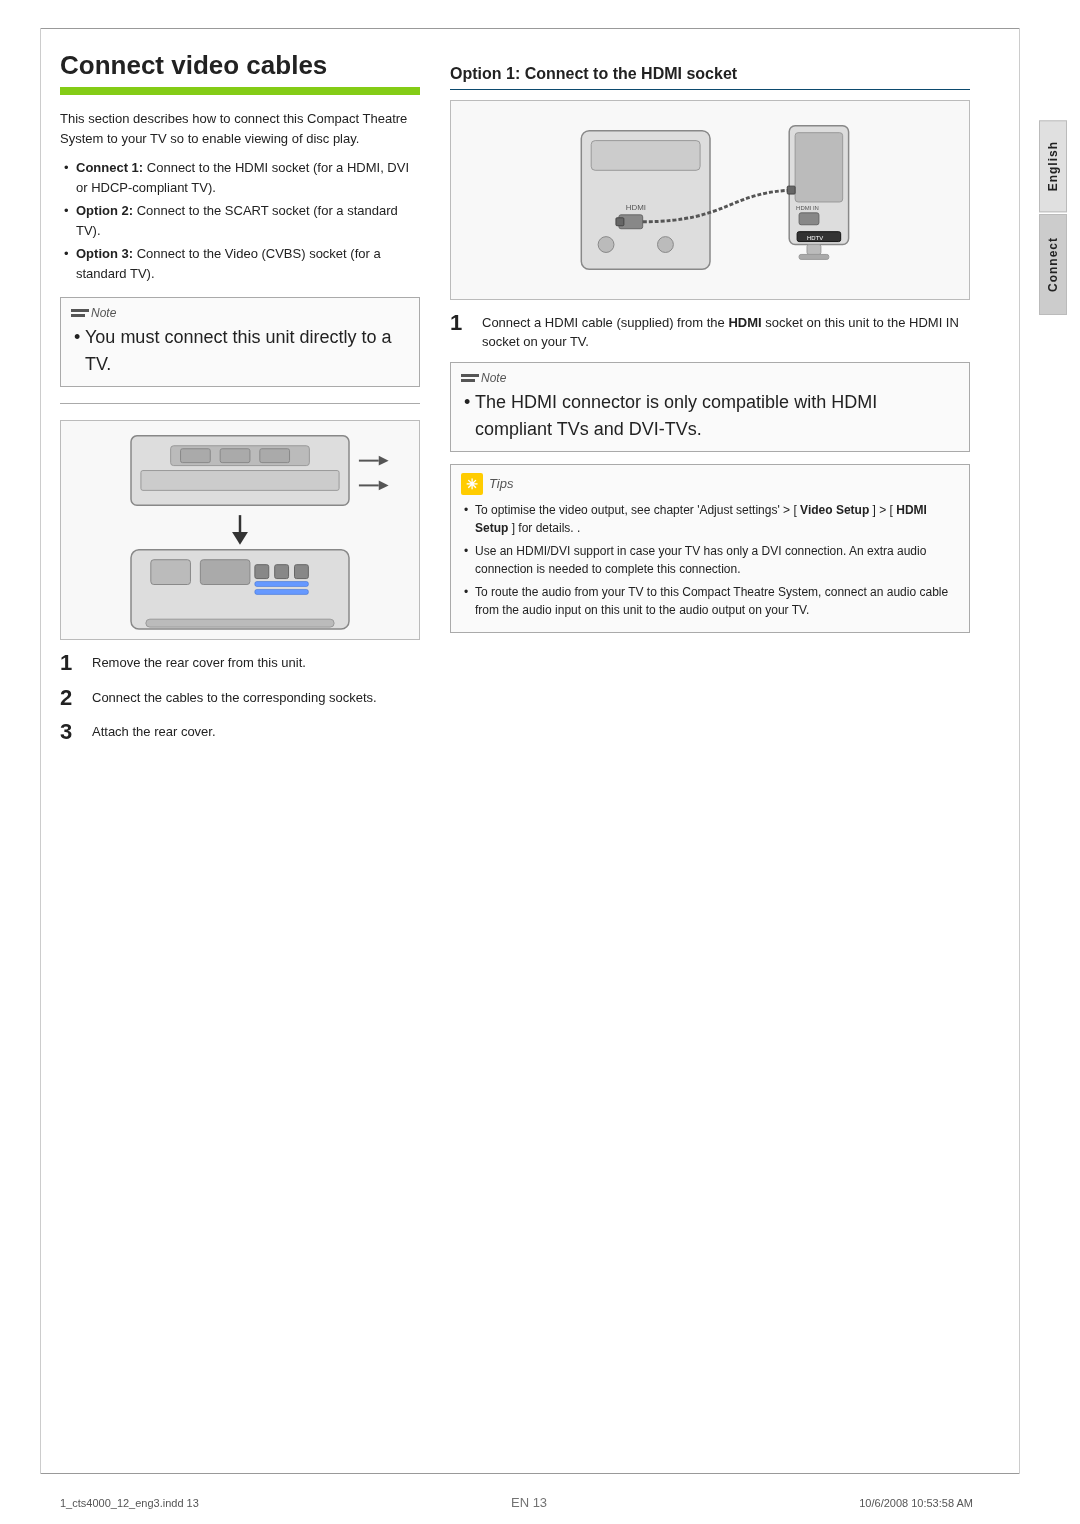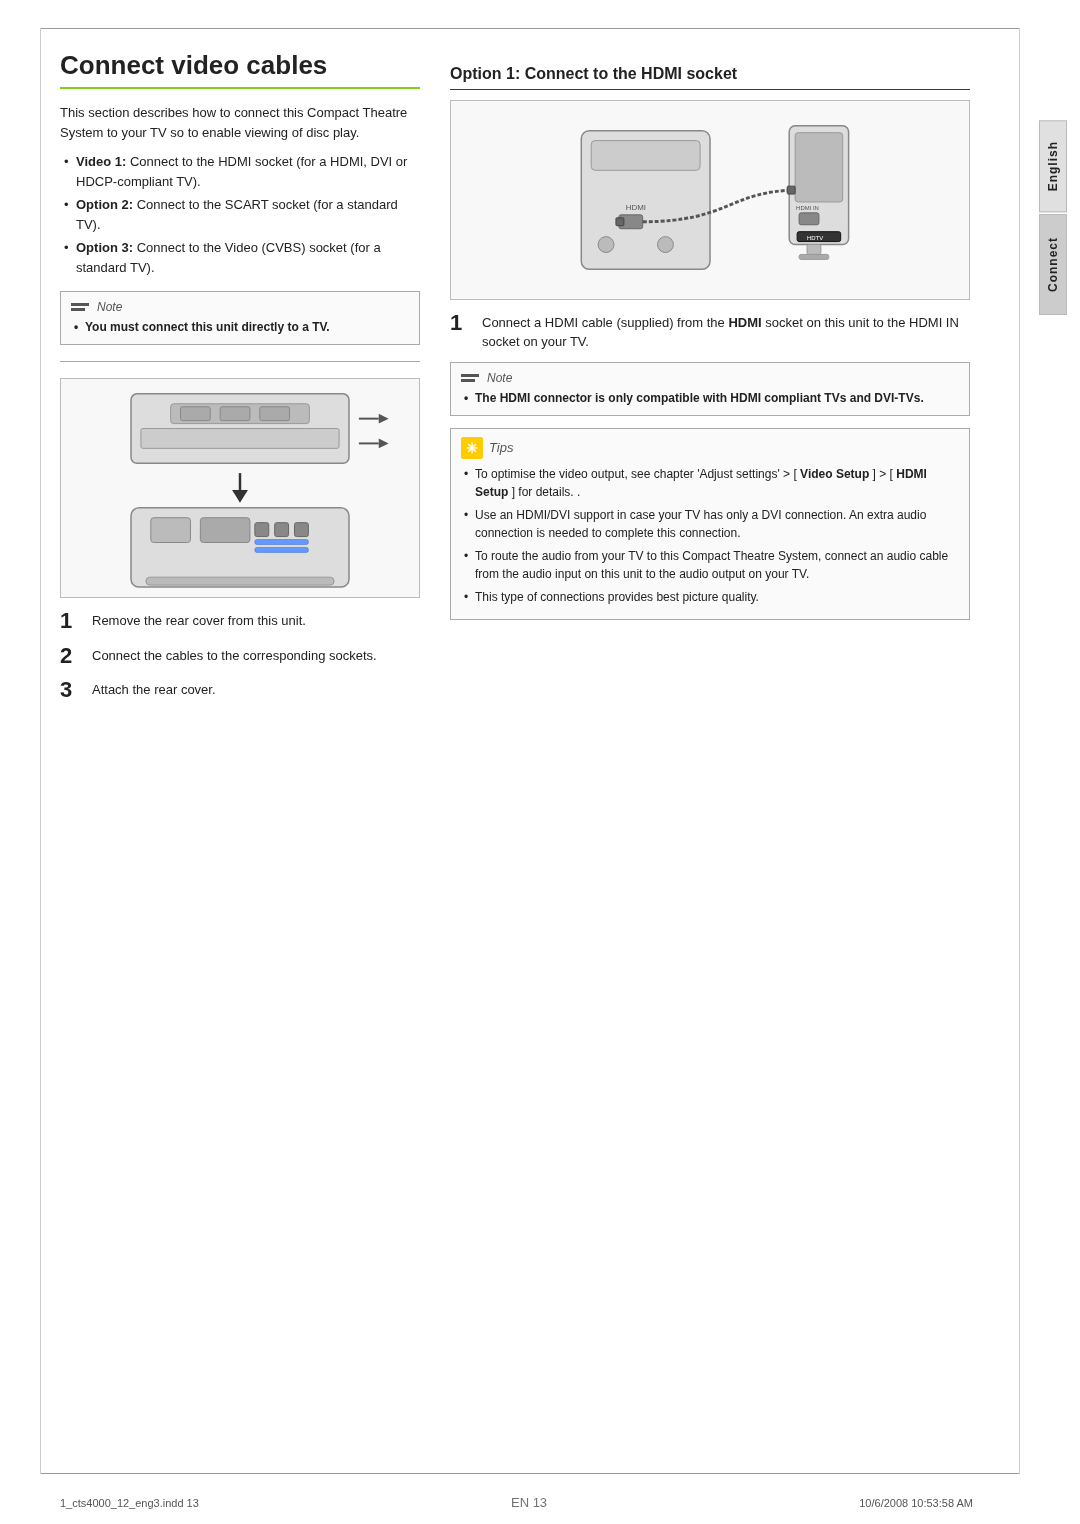--- a/index.html
+++ b/index.html
@@ -84,21 +84,21 @@
       flex-shrink: 0;
     }
 
     .right-col {
       flex: 1;
     }
 
     h1.section-title {
       font-size: 26px;
       font-weight: bold;
-      border-bottom: 2px solid #84cc16;
+      border-bottom: 8px solid #84cc16;
       padding-bottom: 6px;
       margin-bottom: 14px;
       line-height: 1.2;
     }
 
     h2.subsection-title {
       font-size: 16px;
       font-weight: bold;
       border-bottom: 1px solid #0c4a6e;
       padding-bottom: 4px;
@@ -135,21 +135,21 @@
 
     .note-box {
       border: 1px solid #aaa;
       padding: 8px 10px;
       margin: 10px 0;
       background: #fafafa;
     }
     .note-header {
       display: flex;
       align-items: center;
-      gap: 8px;
+      gap: 2px;
       margin-bottom: 4px;
     }
     .note-icon {
       display: flex;
       flex-direction: column;
       gap: 2px;
     }
     .note-icon span {
       display: block;
       width: 18px;
@@ -161,25 +161,24 @@
     .note-label {
       font-size: 12px;
       font-style: italic;
       color: #555;
     }
     .note-box ul {
       list-style: none;
       padding: 0;
     }
     .note-box ul li {
-      font-size: 12px;
+      font-size: 18px;
       padding-left: 14px;
       position: relative;
       line-height: 1.5;
-      font-weight: bold;
     }
     .note-box ul li::before {
       content: "•";
       position: absolute;
       left: 3px;
     }
 
     .tips-box {
       border: 1px solid #aaa;
       padding: 8px 10px;
@@ -324,21 +323,21 @@
 <div class="main-content">
 
   <div class="left-col">
 
     <h1 class="section-title">Connect video cables</h1>
 
     <p class="intro-text">This section describes how to connect this Compact Theatre System to your TV so to enable viewing of disc play.</p>
 
     <ul class="options-list">
       <li>
-        <span class="bold">Video 1:</span>
+        <span class="bold">Connect 1:</span>
         <span> Connect to the HDMI socket (for a HDMI, DVI or HDCP-compliant TV).</span>
       </li>
       <li>
         <span class="bold">Option 2:</span>
         <span> Connect to the SCART socket (for a standard TV).</span>
       </li>
       <li>
         <span class="bold">Option 3:</span>
         <span> Connect to the Video (CVBS) socket (for a standard TV).</span>
       </li>
@@ -475,21 +474,20 @@
       <div class="tips-header">
         <div class="tips-icon">✳</div>
         <span class="tips-label">Tips</span>
       </div>
       <ul>
         <li>
           To optimise the video output, see chapter 'Adjust settings' &gt; [ <strong>Video Setup</strong> ] &gt; [ <strong>HDMI Setup</strong> ] for details. .
         </li>
         <li>Use an HDMI/DVI support in case your TV has only a DVI connection. An extra audio connection is needed to complete this connection.</li>
         <li>To route the audio from your TV to this Compact Theatre System, connect an audio cable from the audio input on this unit to the audio output on your TV.</li>
-        <li>This type of connections provides best picture quality.</li>
       </ul>
     </div>
 
   </div>
 
 </div>
 
 <div class="footer">
   <span>1_cts4000_12_eng3.indd  13</span>
   <span class="footer-page">EN  13</span>

